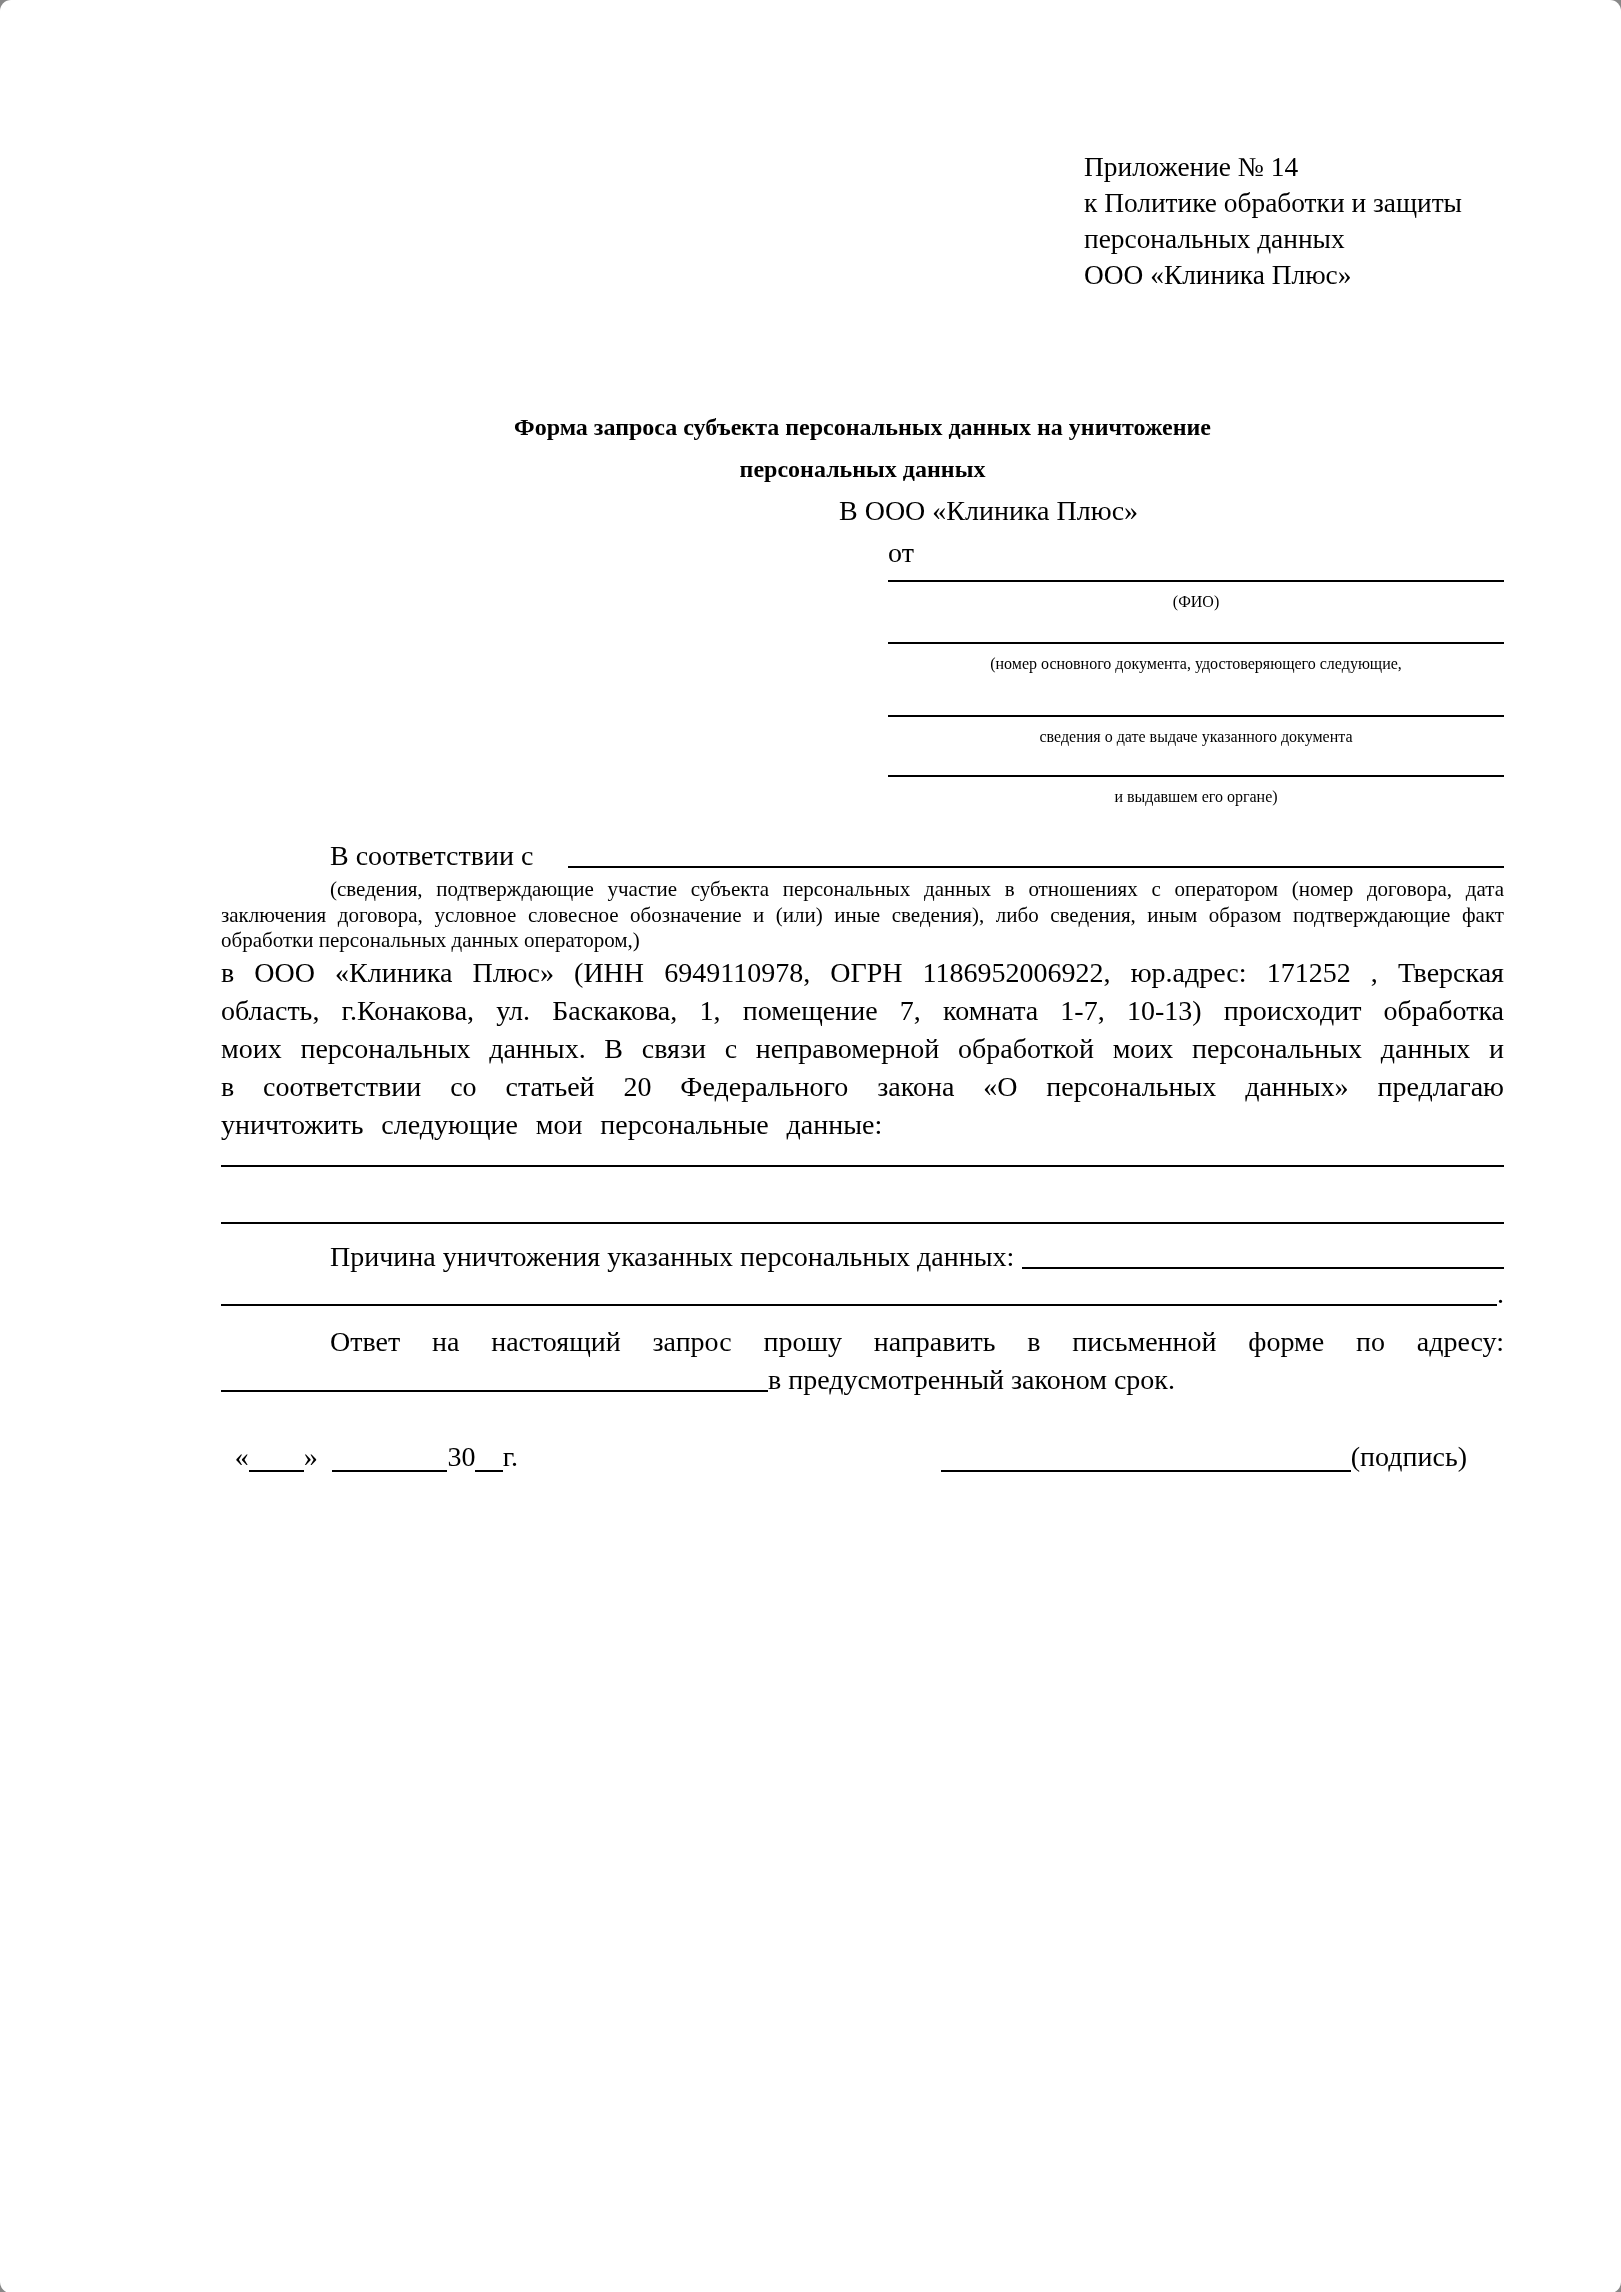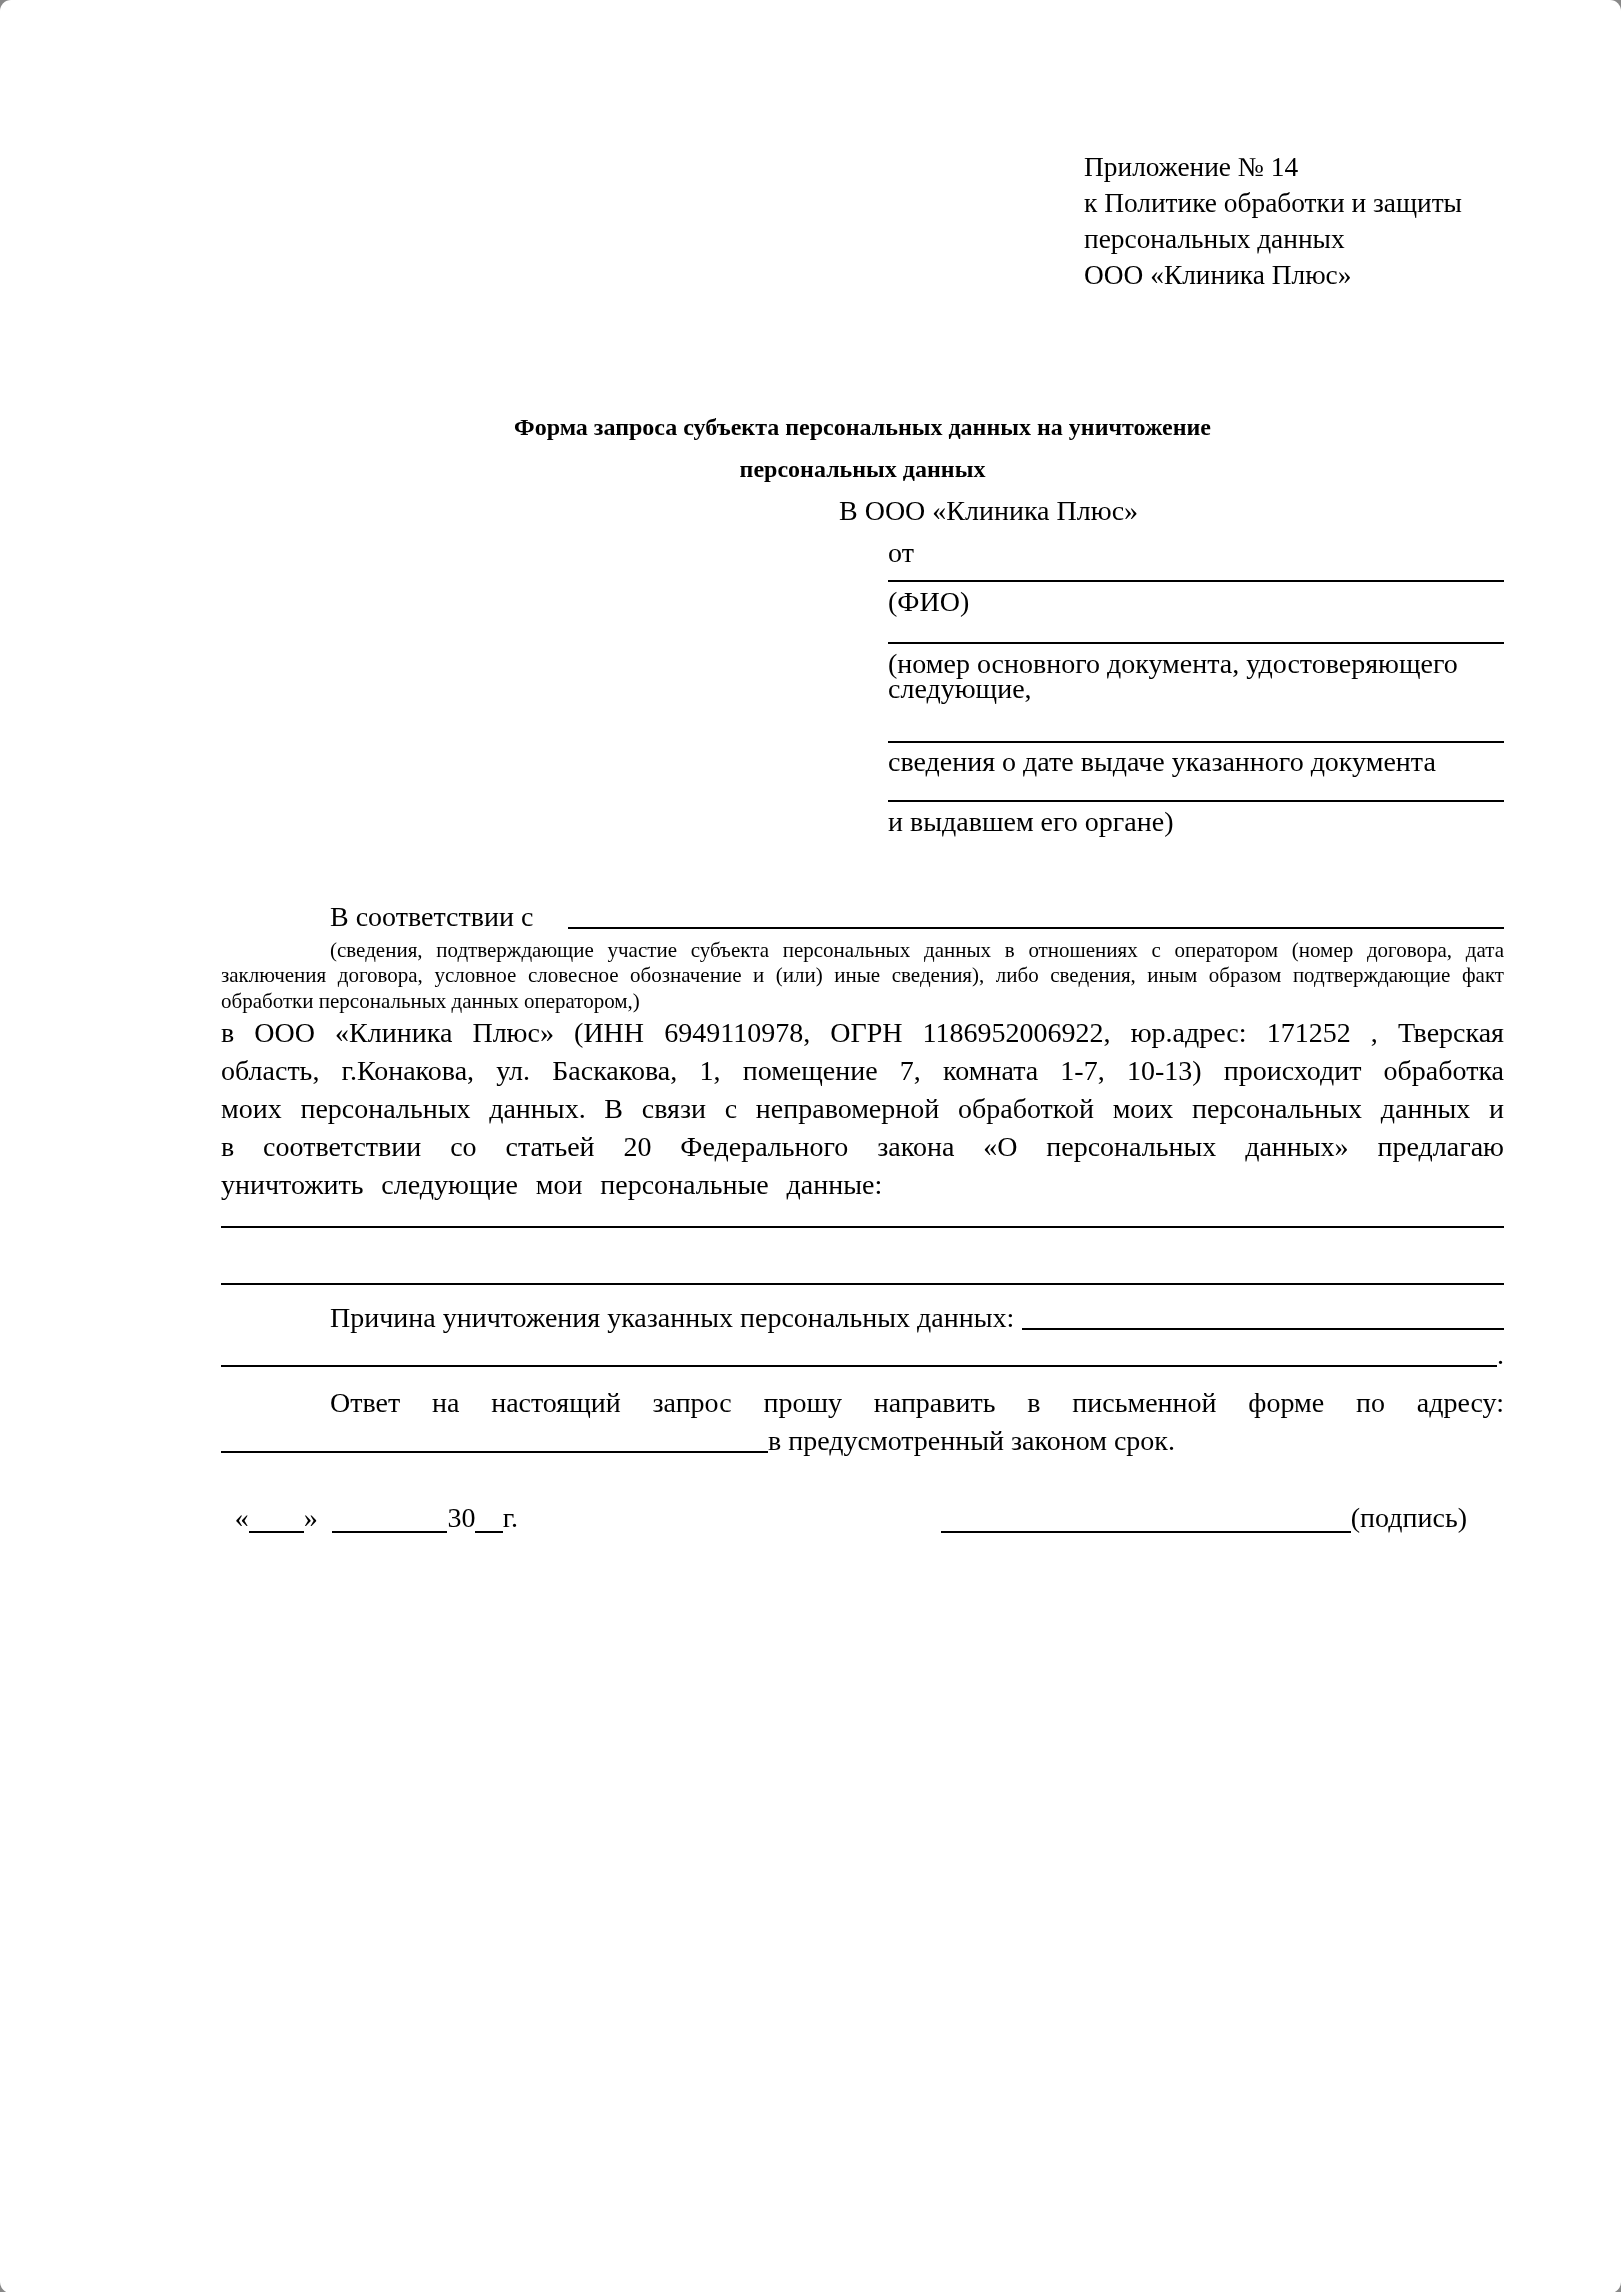--- a/index.html
+++ b/index.html
@@ -7,31 +7,31 @@
     width:1621px; height:2293px; margin:0 auto; background:#ffffff; color:#000000;
     font-family:"Liberation Serif","DejaVu Serif",serif;
     font-size:28px; line-height:38px;
     box-sizing:border-box; padding:149px 117px 0 221px;
     position:relative; overflow:hidden;border-radius:11px;
   }
   .header-block { margin-left:863px; font-size:27.4px; line-height:36px; }
   .doc-title { text-align:center; font-weight:bold; font-size:24px; line-height:42px; margin-top:113px; }
   .addr-org  { margin-left:618px; line-height:42px; }
   .addr-from { margin-left:667px; line-height:42px; }
-  .addr-fields { margin-left:667px; width:616px; font-size:28px; line-height:25.5px; }
+  .addr-fields { margin-left:667px; width:616px; font-size:16px; line-height:25.5px; text-align:center; }
   .rule { height:0; border-bottom:2px solid #000; }
   .addr-fields .r1 { margin-top:5.9px; }
   .addr-fields .r2 { margin-top:27.4px; }
   .addr-fields .r3 { margin-top:39px; }
   .addr-fields .r4 { margin-top:25.5px; }
   .addr-fields .flabel { margin-top:6.9px; }
   .fillline { display:flex; }
   .fillline .txt { white-space:pre; }
   .fillline .fill { flex:1 1 auto; border-bottom:2px solid #000; margin-bottom:6.9px; }
-  .accordance { margin-top:63px; padding-left:109px;gap:28px; }
+  .accordance { margin-top:28px; padding-left:109px;gap:28px; }
   .note { font-size:21px; line-height:25.5px; text-align:justify; text-indent:109px; margin-top:2px; }
   .body-par { text-align:justify; word-spacing:10.8px; }
   .rule.full { border-bottom-width:2.9px; }
   .rule.full.first  { margin-top:21.6px; }
   .rule.full.second { margin-top:55px; }
   .reason { margin-top:13.7px; }
   .reason .txt { padding-left:109px; }
   .reason .fill { margin-left:7.8px; }
   .periodline { line-height:35px; }
   .periodline .fill { border-bottom-width:2.9px; margin-bottom:4.9px; }

